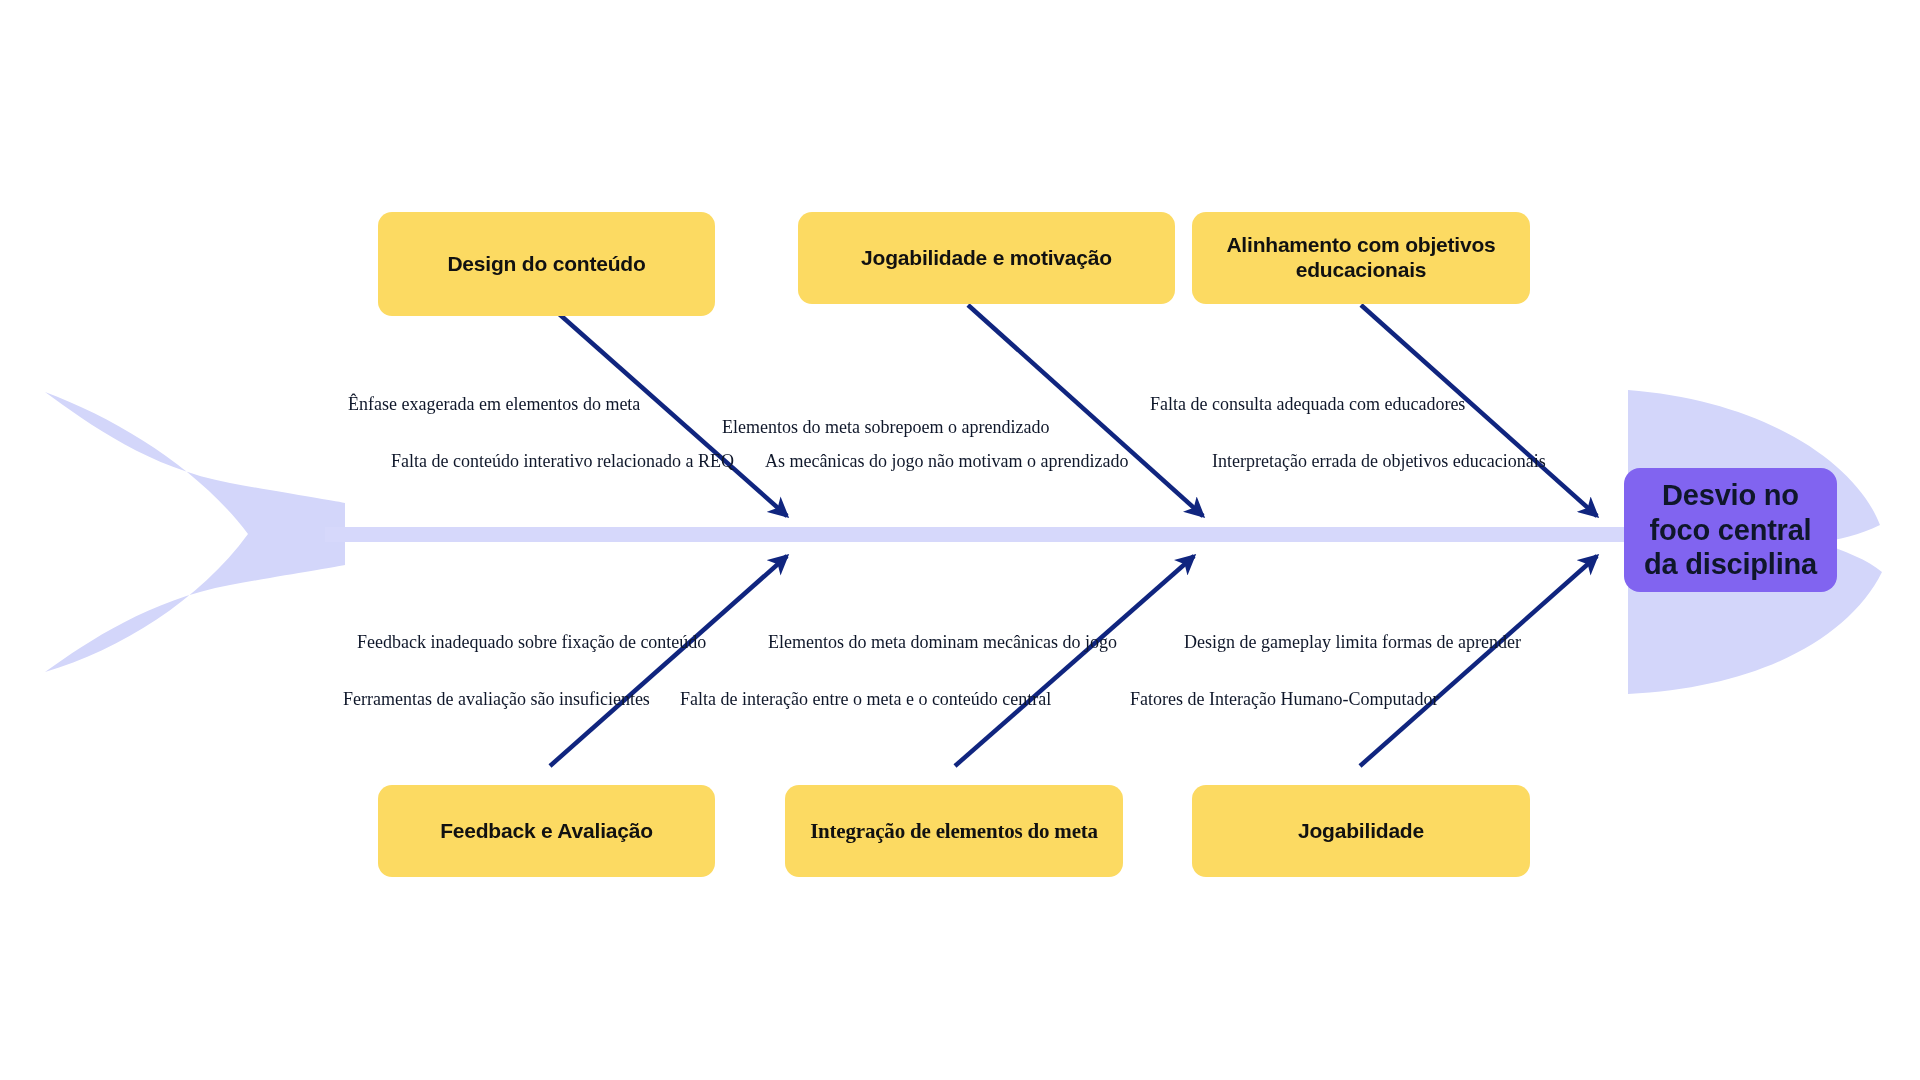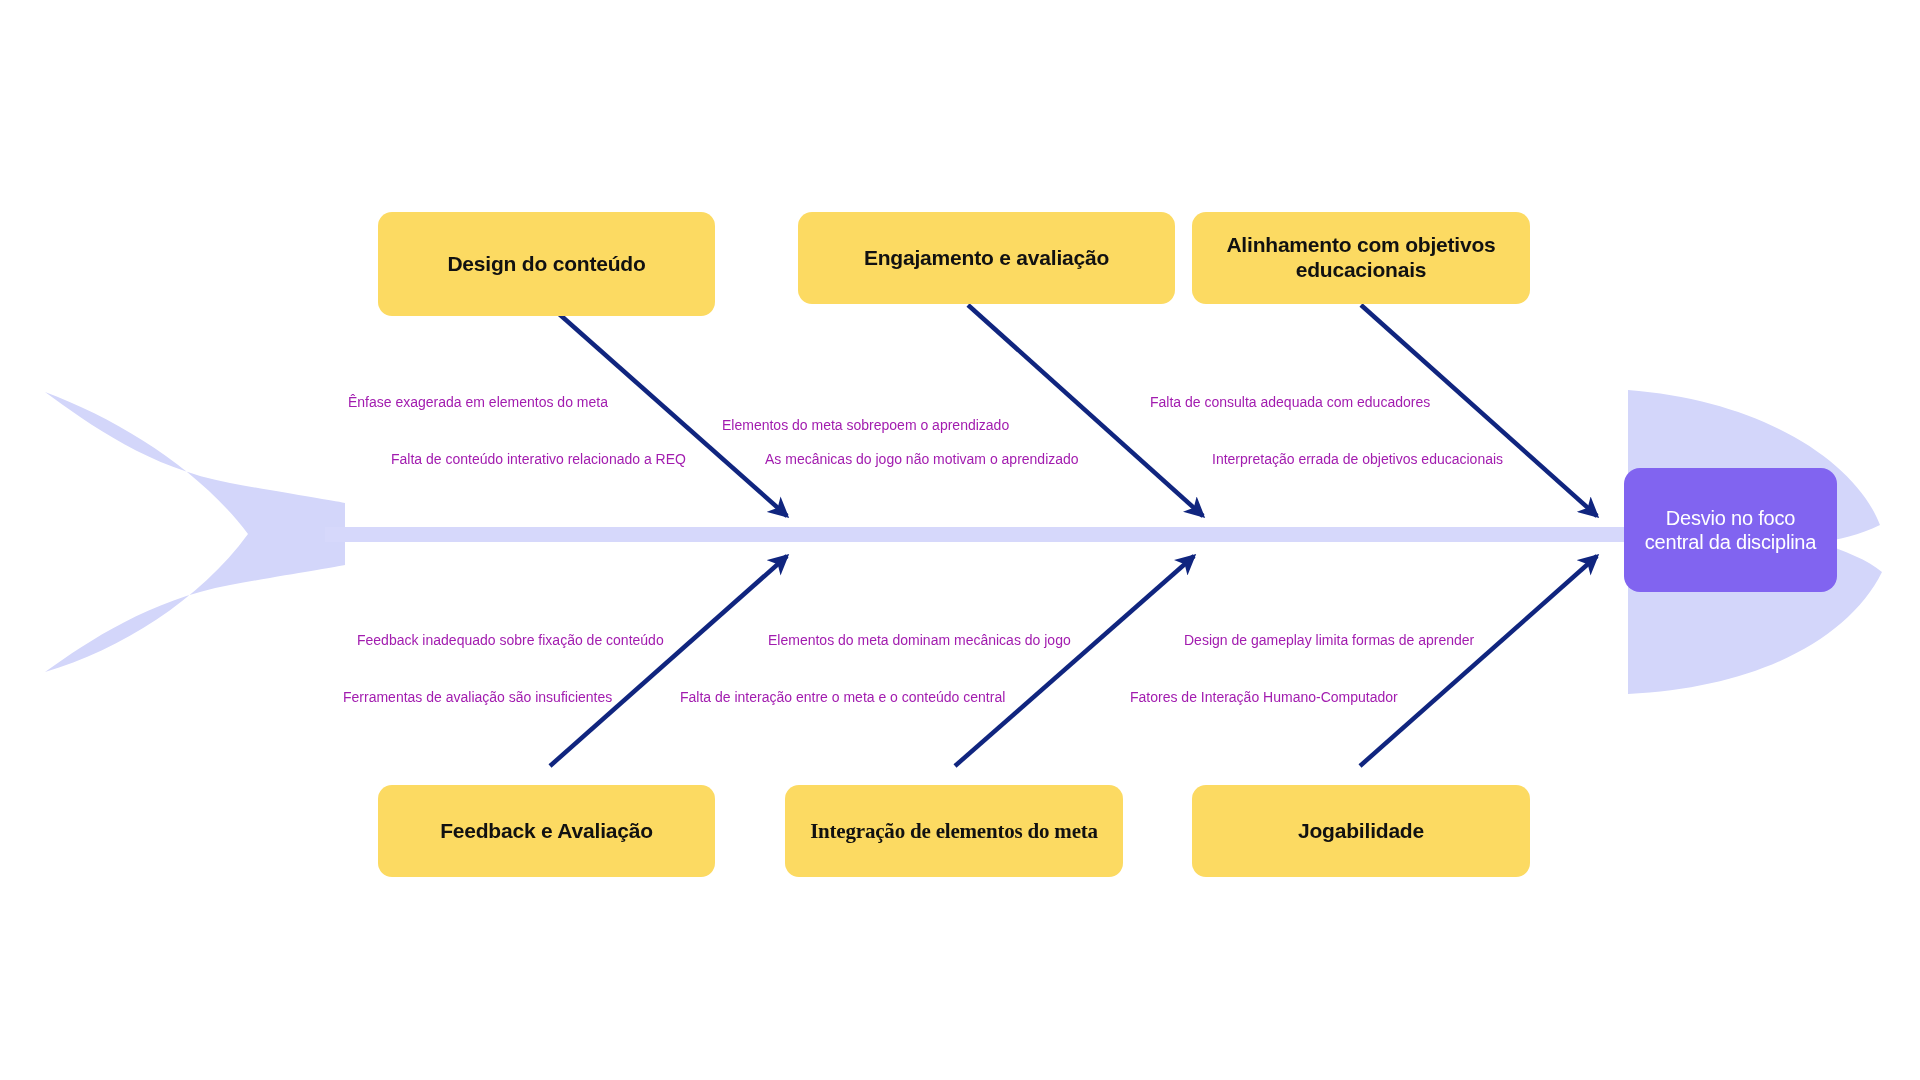--- a/index.html
+++ b/index.html
@@ -40,44 +40,45 @@
   }
   .cat-box .cat-label {
     font-size: 21px;
     font-weight: bold;
     color: #111111;
     line-height: 1.18;
     letter-spacing: -0.2px;
   }
   .cause-label {
     position: absolute;
-    font-size: 14px;
-    color: #a21caf;
+    font-size: 18px;
+    color: #0f172a;
     white-space: nowrap;
     line-height: 1;
+    font-family: Liberation Serif, serif;
   }
   #effect-box {
     position: absolute;
     left: 1624px;
     top: 468px;
     width: 213px;
     height: 124px;
     background: #8164F0;
     border-radius: 16px;
     display: flex;
     align-items: center;
     justify-content: center;
     text-align: center;
     box-sizing: border-box;
     padding: 4px 10px;
   }
   #effect-box .effect-label {
-    color: #ffffff;
-    font-size: 20px;
-    font-weight: normal;
+    color: #0f172a;
+    font-size: 29px;
+    font-weight: bold;
     line-height: 1.2;
     letter-spacing: -0.2px;
   }
 </style>
 </head>
 <body>
 
 <div id="diagram-root">
 
   <svg id="fish-svg" viewBox="0 0 1920 1080" xmlns="http://www.w3.org/2000/svg">
@@ -117,21 +118,21 @@
     <line x1="550" y1="766" x2="787" y2="556" stroke="#10257F" stroke-width="4.5" marker-end="url(#boneArrow)"></line>
     <line x1="955" y1="766" x2="1194" y2="556" stroke="#10257F" stroke-width="4.5" marker-end="url(#boneArrow)"></line>
     <line x1="1360" y1="766" x2="1597" y2="556" stroke="#10257F" stroke-width="4.5" marker-end="url(#boneArrow)"></line>
   </svg>
 
   <div class="cat-box" style="left:378px; top:212px; width:337px; height:104px;">
     <span class="cat-label">Design do conteúdo</span>
   </div>
 
   <div class="cat-box" style="left:798px; top:212px; width:377px; height:92px;">
-    <span class="cat-label">Engajamento e avaliação</span>
+    <span class="cat-label">Jogabilidade e motivação</span>
   </div>
 
   <div class="cat-box" style="left:1192px; top:212px; width:338px; height:92px;">
     <span class="cat-label">Alinhamento com objetivos educacionais</span>
   </div>
 
   <div class="cat-box" style="left:378px; top:785px; width:337px; height:92px;">
     <span class="cat-label">Feedback e Avaliação</span>
   </div>
 

